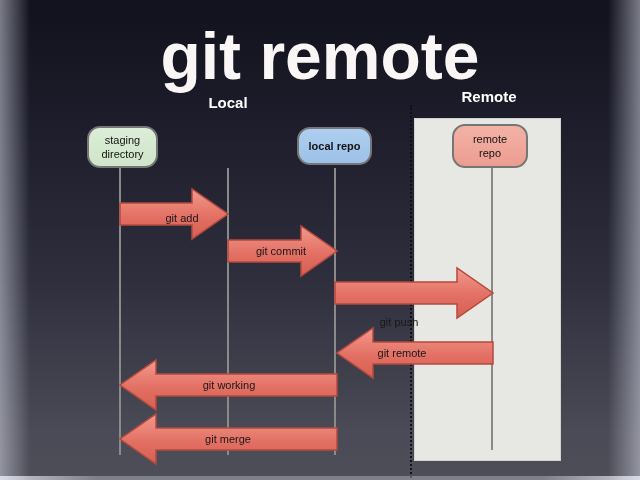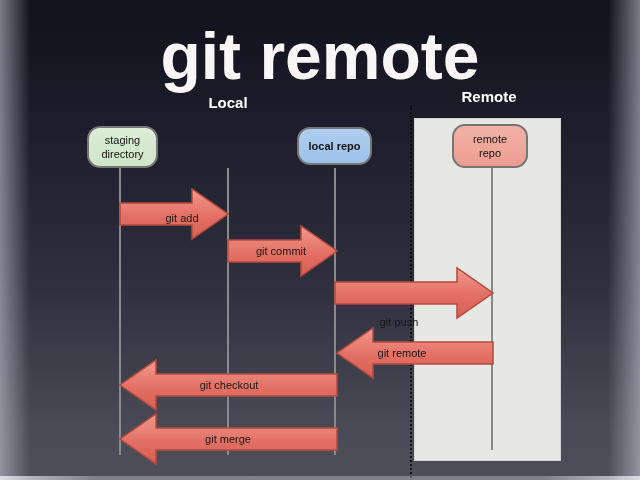--- a/index.html
+++ b/index.html
@@ -96,20 +96,20 @@
     <polygon class="arrow-shape" points="335,282 457,282 457,268 493,293 457,318 457,304 335,304"></polygon>
     <polygon class="arrow-shape" points="493,342 373,342 373,328 337,353 373,378 373,364 493,364"></polygon>
     <polygon class="arrow-shape" points="337,374 156,374 156,360 120,385 156,410 156,396 337,396"></polygon>
     <polygon class="arrow-shape" points="337,428 156,428 156,414 120,439 156,464 156,450 337,450"></polygon>
   </svg>
 
   <div class="arrow-label" style="left:172px;top:218px;padding-left:20px;">git add</div>
   <div class="arrow-label" style="left:281px;top:251px;">git commit</div>
   <div class="arrow-label" style="left:399px;top:293px;margin-top:29px;">git push</div>
   <div class="arrow-label" style="left:402px;top:353px;">git remote</div>
-  <div class="arrow-label" style="left:229px;top:385px;">git checkout</div>
+  <div class="arrow-label" style="left:229px;top:385px;">git working</div>
   <div class="arrow-label" style="left:228px;top:439px;">git merge</div>
 
   <div class="edge-left"></div>
   <div class="edge-right"></div>
   <div class="edge-bottom"></div>
 
 </div>
 
 </body></html>

